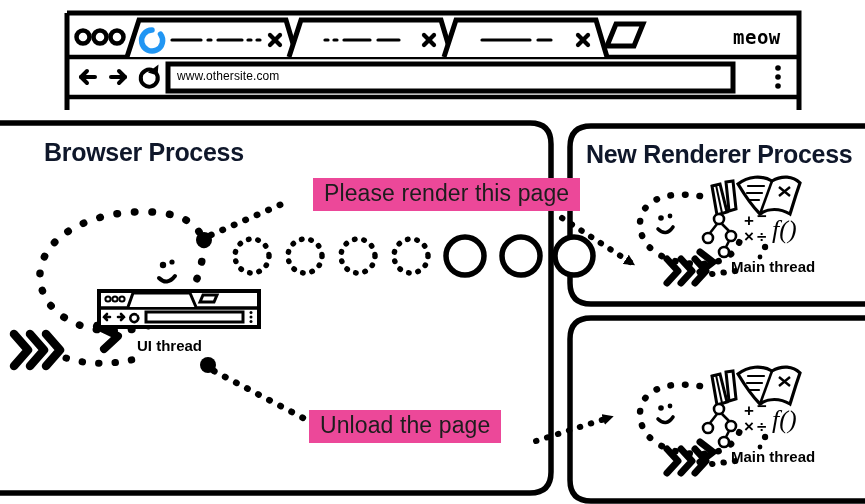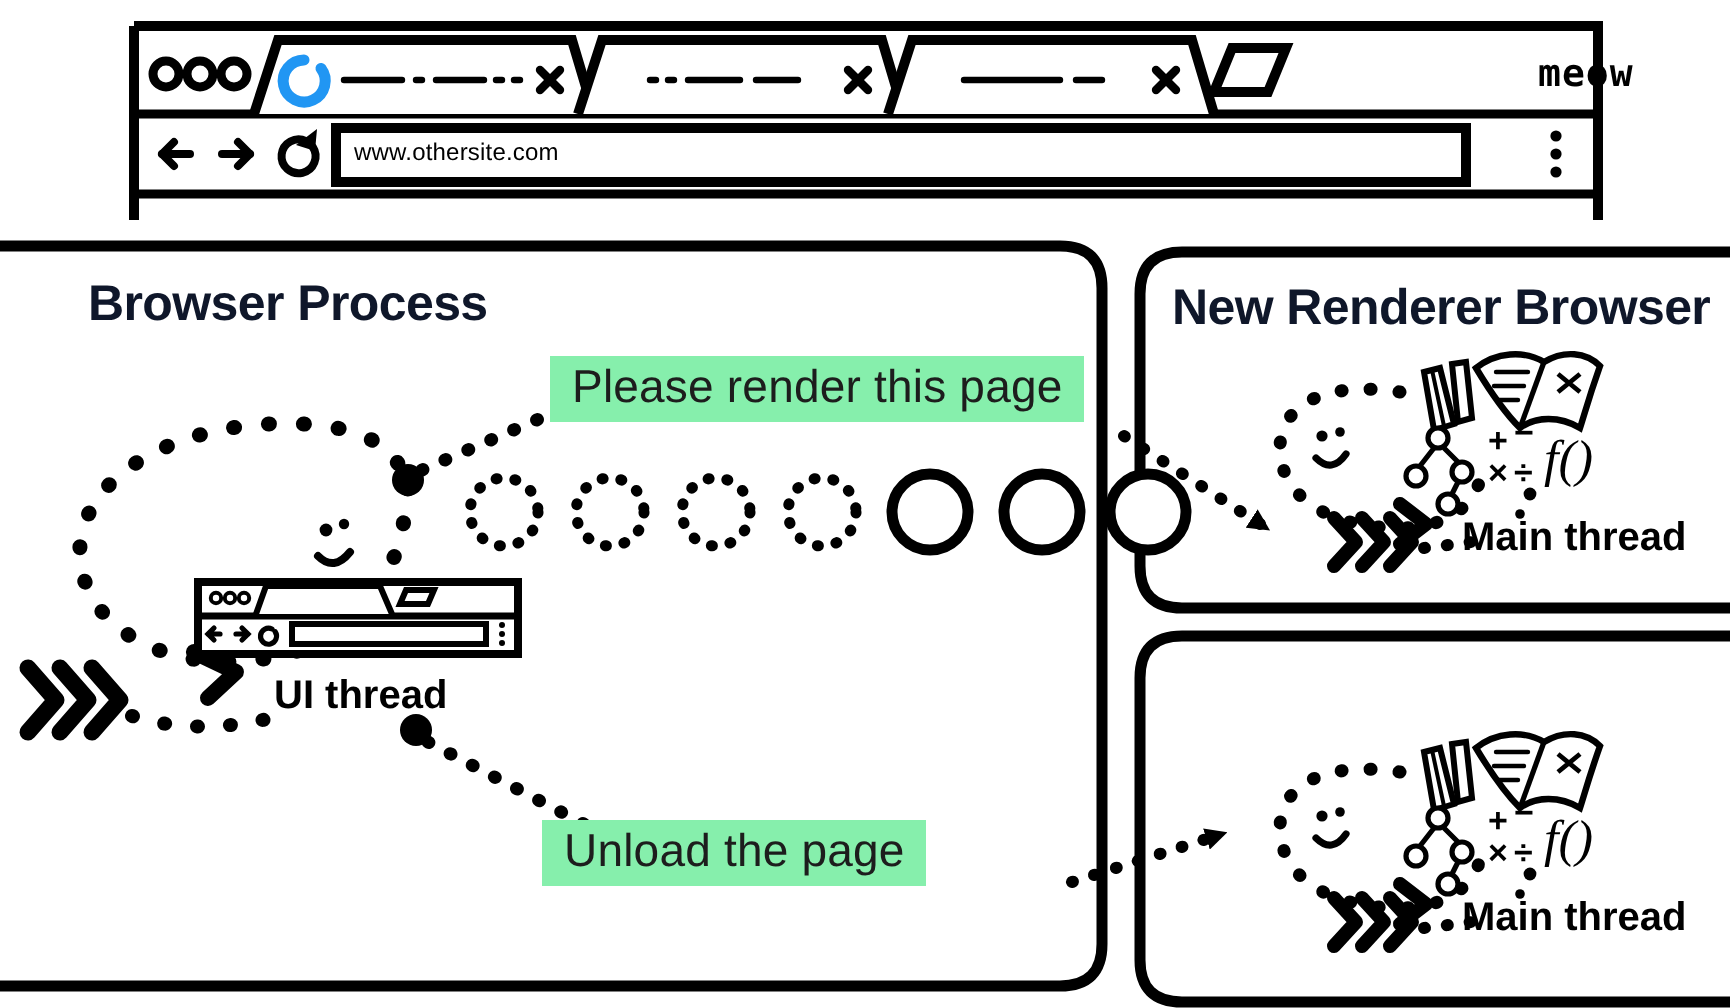--- a/index.html
+++ b/index.html
@@ -11,33 +11,32 @@
   #stage{position:absolute;left:0;top:0;width:865px;height:504px;}
   svg.layer{position:absolute;left:0;top:0;width:865px;height:504px;overflow:visible;}
 
   
   .txt{position:absolute;white-space:nowrap;line-height:1;}
 
   .panel-title{
     font-size:25px;font-weight:700;letter-spacing:-.3px;color:#0f172a;
   }
   .thread-label{
-    font-size:20px;font-weight:600;color:#000;
+    font-size:15px;font-weight:600;color:#000;
   }
   .msg{
     font-size:23px;font-weight:400;color:#1d1d1d;
-    background:#86efac;padding:4px 11px 6px 11px;letter-spacing:.1px;
+    background:#ec4899;padding:4px 11px 6px 11px;letter-spacing:.1px;margin-left:38px;
   }
   .urltext{
     font-size:12px;font-weight:400;color:#000;letter-spacing:.1px;
   }
   .meow{
     font-size:19px;font-weight:700;color:#000;letter-spacing:.5px;
     font-family:"DejaVu Sans Mono","Liberation Mono",monospace;
-    margin-left:36px;
   }
 </style>
 </head>
 <body>
 
 <div id="stage">
 
   <svg class="layer" viewBox="0 0 865 504">
     <defs>
       <marker id="solidArrow" markerWidth="9" markerHeight="9" refX="4" refY="4.5" orient="auto" markerUnits="userSpaceOnUse">
@@ -311,21 +310,21 @@
         <circle cx="760" cy="447" r="2.4"></circle>
       </g>
     </g>
   </svg>
 
   <div class="txt meow" style="left:733px;top:28px;">meow</div>
 
   <div class="txt urltext" style="left:177px;top:70px;" title="Search or type a URL">www.othersite.com</div>
 
   <div class="txt panel-title" style="left:44px;top:140px;">Browser Process</div>
-  <div class="txt panel-title" style="left:586px;top:142px;">New Renderer Browser</div>
+  <div class="txt panel-title" style="left:586px;top:142px;">New Renderer Process</div>
 
   <div class="txt thread-label" style="left:137px;top:338px;text-align:center;">UI thread</div>
   <div class="txt thread-label" style="left:731px;top:259px;">Main thread</div>
   <div class="txt thread-label" style="left:731px;top:449px;">Main thread</div>
 
   <div class="txt msg" style="left:275px;top:178px;">Please render this page</div>
   <div class="txt msg" style="left:271px;top:410px;">Unload the page</div>
 
 </div>
 

